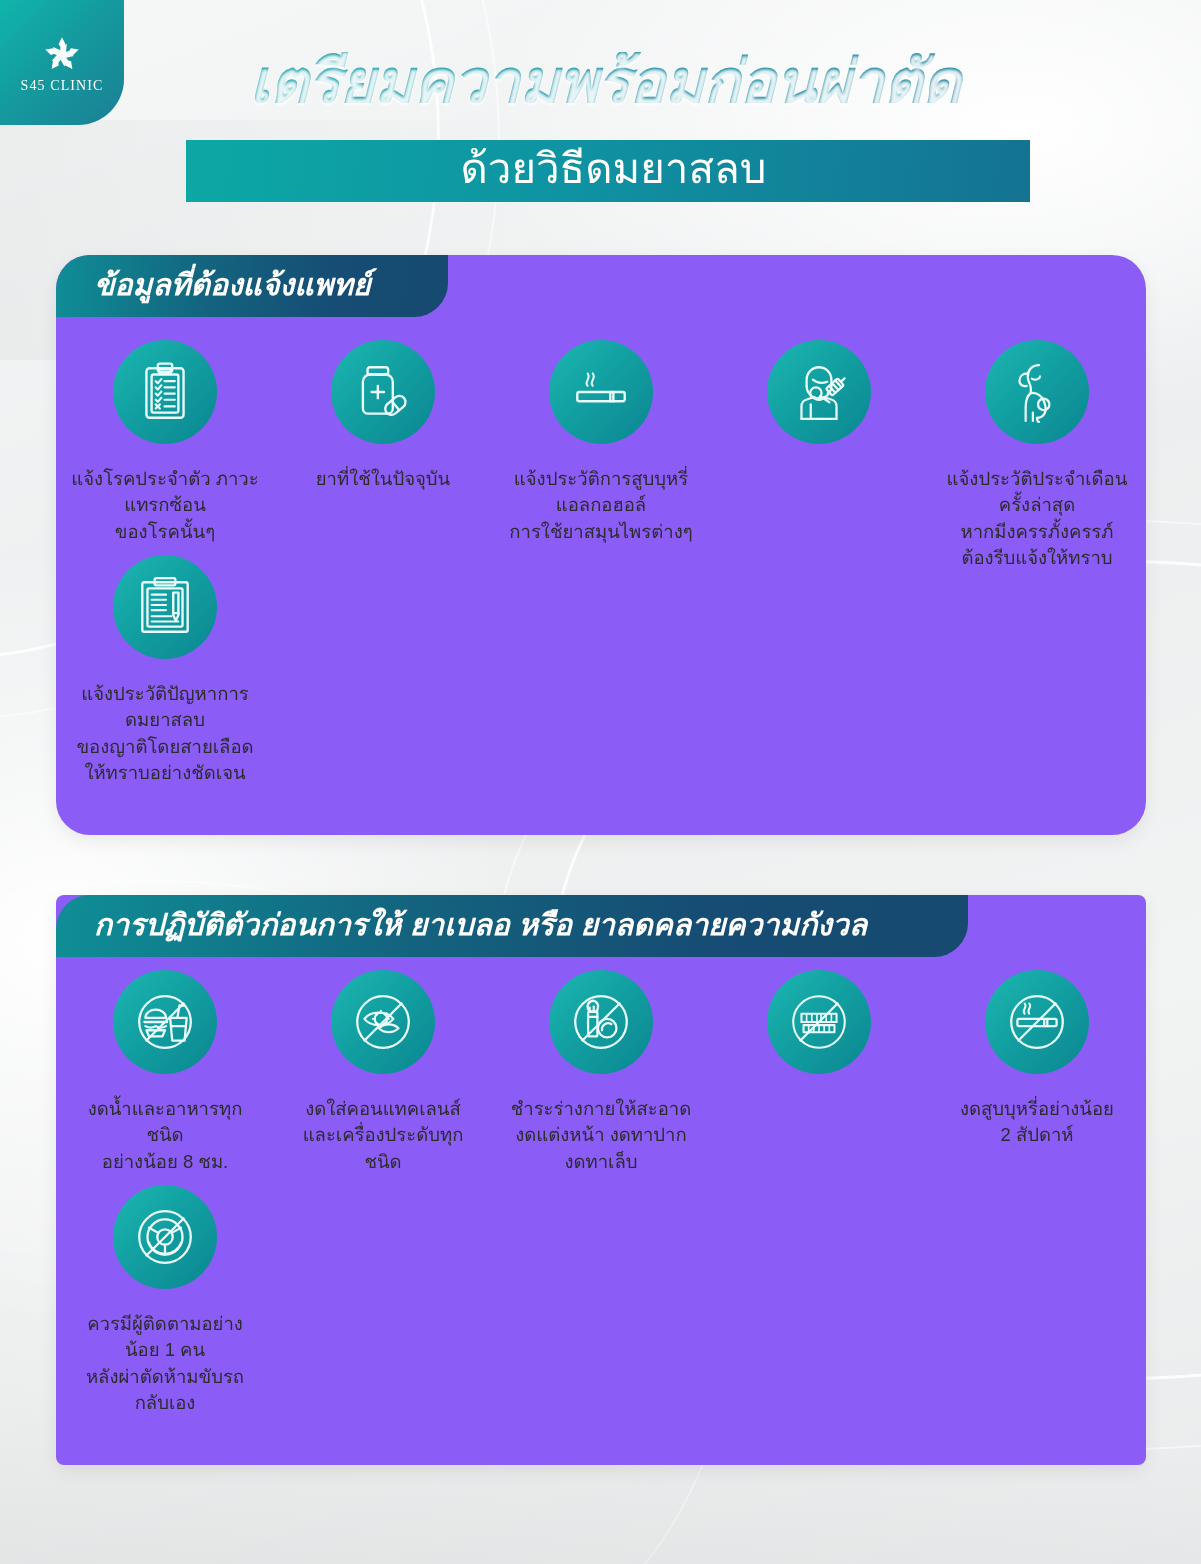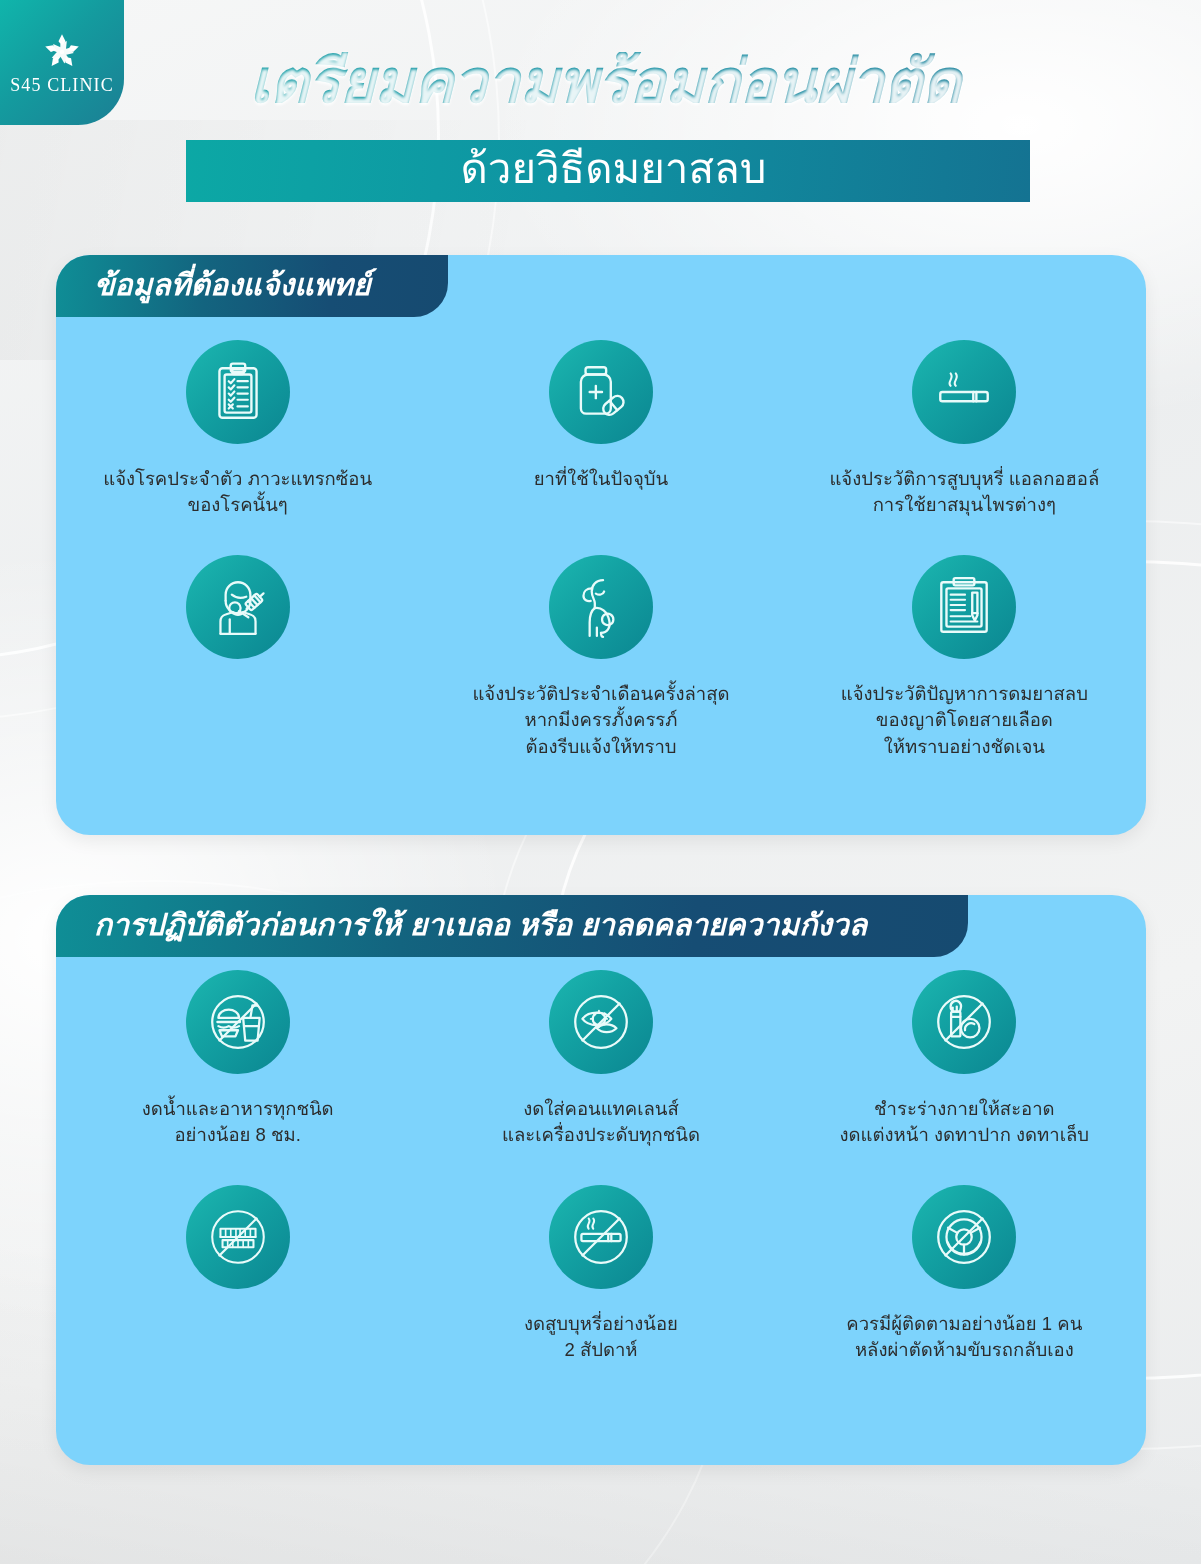--- a/index.html
+++ b/index.html
@@ -63,21 +63,21 @@
     border-bottom-right-radius: 46px;
     display: flex;
     flex-direction: column;
     align-items: center;
     justify-content: center;
     color: #ffffff;
   }
   #logo-mark { width: 46px; height: 44px; margin-bottom: 2px; }
   #logo-text {
     font-family: "Liberation Serif", "DejaVu Serif", serif;
-    font-size: 18px;
+    font-size: 14px;
     letter-spacing: 1.1px;
     color: #ffffff;
     white-space: nowrap;
   }
 
   
   #title-main {
     position: absolute;
     left: 175px; top: 52px;
     width: 860px;
@@ -109,26 +109,26 @@
     font-weight: 500;
     padding-bottom: 4px;
     margin-left: 11px;
   }
 
   
   .card {
     position: absolute;
     left: 56px;
     width: 1090px;
-    background: #7dd3fc;
+    background: #8b5cf6;
     border-radius: 34px;
     box-shadow: 0 6px 18px rgba(0,0,0,0.07);
   }
   #card-1 { top: 255px; height: 580px; }
-  #card-2 { top: 895px; height: 570px; }
+  #card-2 { top: 895px; height: 570px; border-radius: 8px; }
 
   .section-header {
     position: absolute;
     left: 0; top: 0;
     height: 62px;
     background: linear-gradient(95deg, #0f8e96 0%, #13647f 38%, #164d74 70%, #164a70 100%);
     border-top-left-radius: 34px;
     border-bottom-right-radius: 34px;
     display: flex;
     align-items: center;
@@ -145,21 +145,21 @@
     white-space: nowrap;
     padding-bottom: 3px;
   }
 
   
   .grid {
     position: absolute;
     left: 0;
     width: 1090px;
     display: grid;
-    grid-template-columns: repeat(3, 1fr);
+    grid-template-columns: repeat(5, 1fr);
   }
   #grid-1 { top: 85px; grid-template-rows: 215px 215px; }
   #grid-2 { top: 75px; grid-template-rows: 215px 215px; }
 
   .item {
     display: flex;
     flex-direction: column;
     align-items: center;
     padding: 0 14px;
   }

